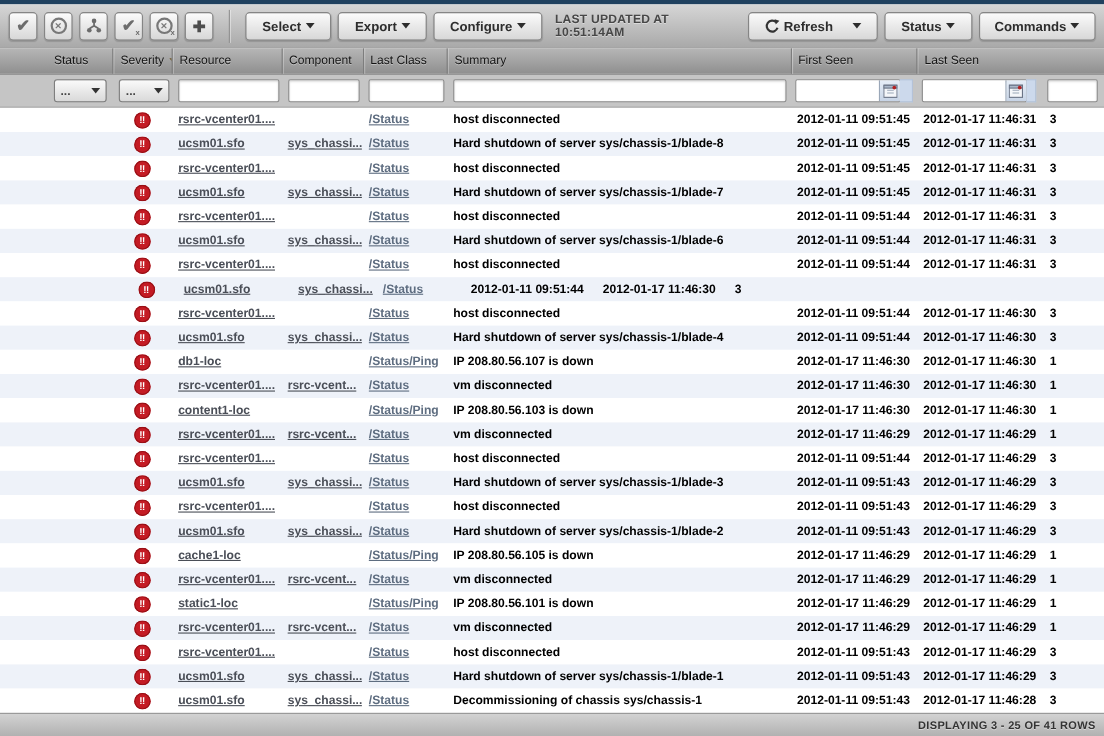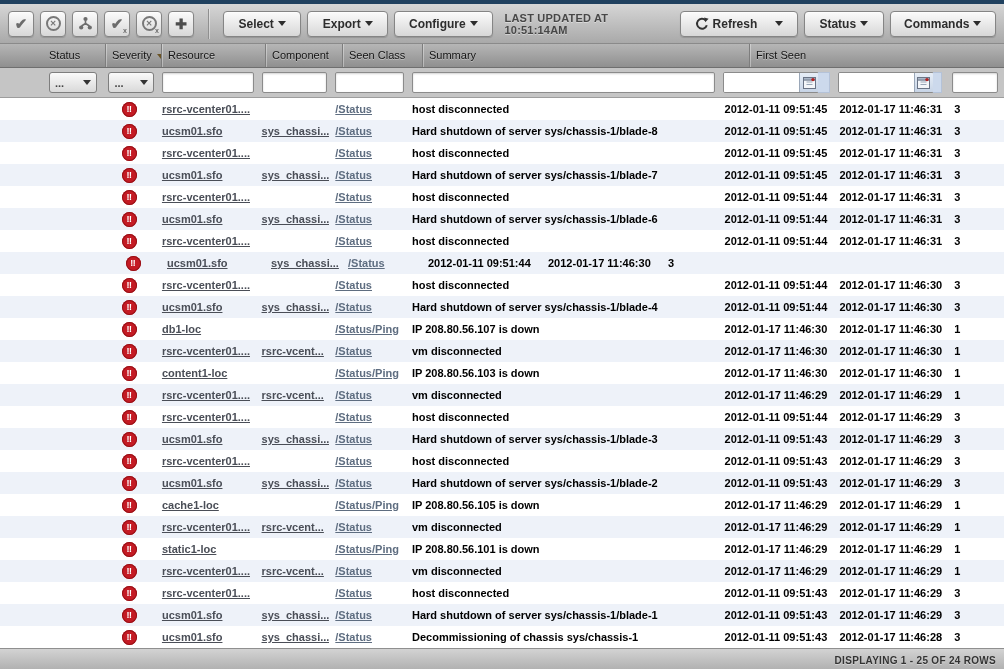--- a/index.html
+++ b/index.html
@@ -163,23 +163,24 @@
     </div>
   </div>
 
   <div class="ghead">
     <div class="hcell c0">Status</div>
     <div class="hcell c1" style="padding-left:6px;text-align:right;">
       <span>Severity</span><span class="sortarr"></span>
     </div>
     <div class="hcell c2">Resource</div>
     <div class="hcell c3">Component</div>
-    <div class="hcell c4">Seen Class</div>
+    <div class="hcell c4">Last Class</div>
     <div class="hcell c5">Summary</div>
     <div class="hcell c6">First Seen</div>
+    <div class="hcell c7">Last Seen</div>
     <div class="hcell c8" style="padding-left:8px;margin-top:35px;">Count</div>
   </div>
 
   <div class="gfilter">
     <div class="fcell c0">
       <div class="fselect">
         <span>...</span>
         <span class="arr"></span>
       </div>
     </div>
@@ -709,16 +710,16 @@
         <a class="eclink">/Status</a>
       </div>
       <div class="cell c5">Decommissioning of chassis sys/chassis-1</div>
       <div class="cell c6">2012-01-11 09:51:43</div>
       <div class="cell c7">2012-01-17 11:46:28</div>
       <div class="cell c8">3</div>
     </div>
     </div>
 
   <div class="statusbar">
-    <span>DISPLAYING 1 - 25 OF 24 ROWS</span>
+    <span>DISPLAYING 3 - 25 OF 41 ROWS</span>
   </div>
 
 </div>
 
 </body></html>

